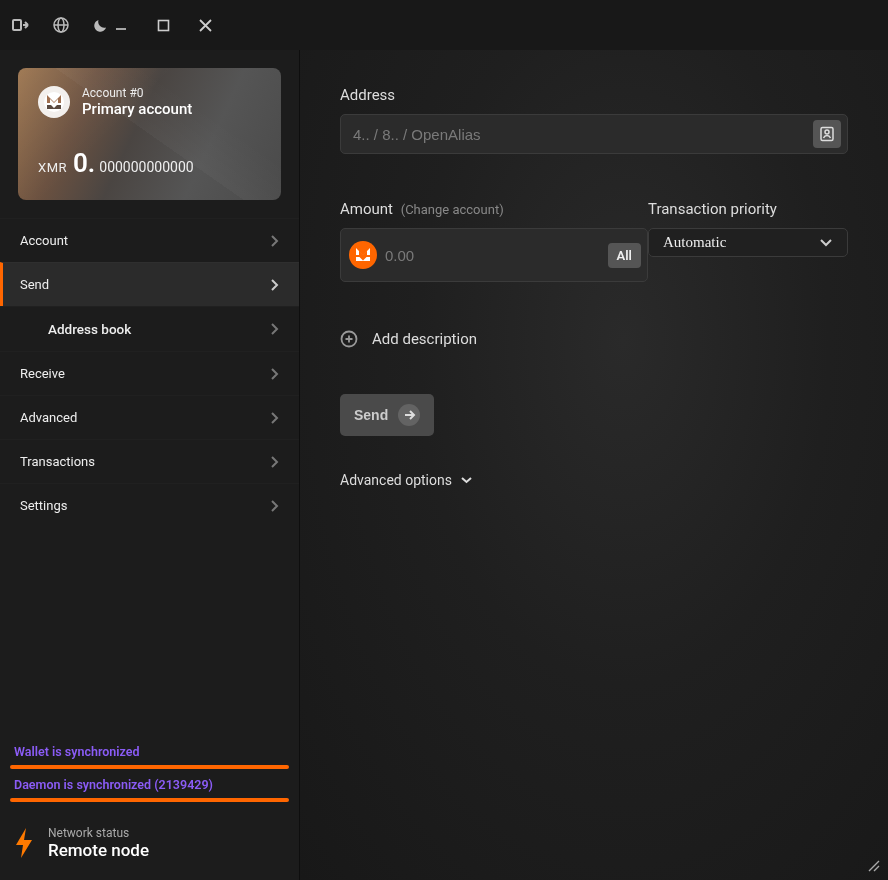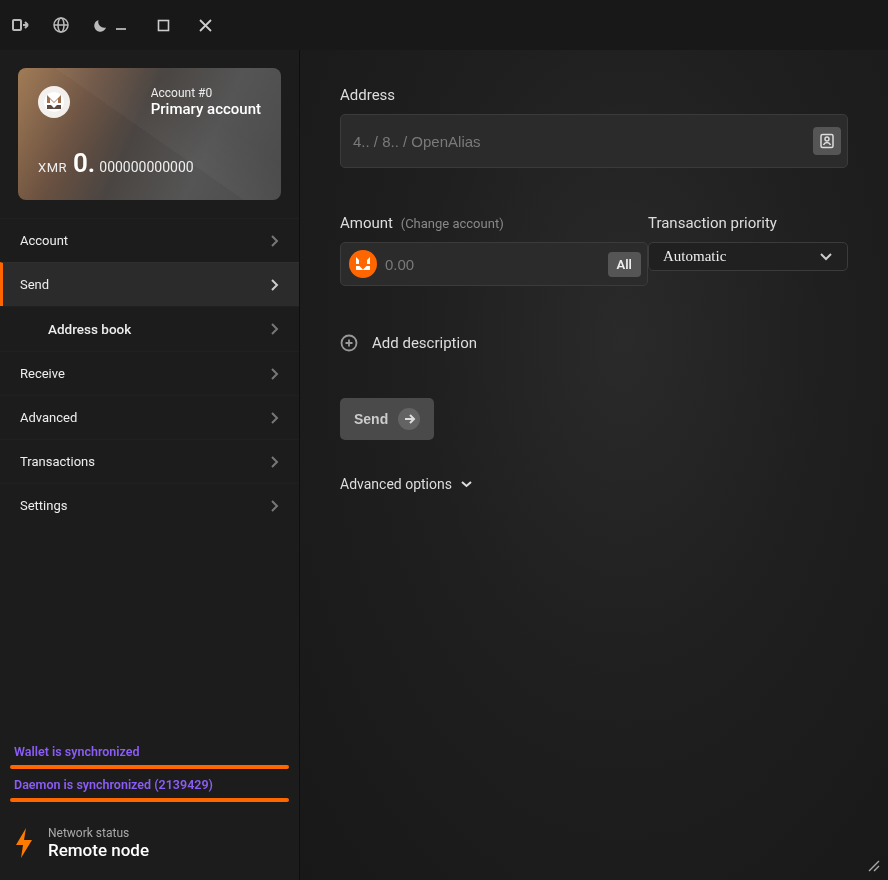--- a/index.html
+++ b/index.html
@@ -44,21 +44,21 @@
   position: relative;
   overflow: hidden;
 }
 .account-card::before{
   content:"";
   position:absolute; inset:0;
   background: linear-gradient(135deg, rgba(255,255,255,0.08) 0%, transparent 40%),
               linear-gradient(35deg, transparent 50%, rgba(255,255,255,0.03) 50%, transparent 70%);
   pointer-events:none;
 }
-.account-top { display:flex; align-items:center; gap:12px; position:relative;justify-content:space-between; }
+.account-top { display:flex; align-items:center; gap:12px; position:relative; }
 .account-logo {
   width: 32px; height: 32px; border-radius: 50%;
   background: rgba(255,255,255,0.9);
   display:flex; align-items:center; justify-content:center;
 }
 .account-texts { display:flex; flex-direction:column; }
 .account-num { font-size: 12px; color: #ececec; }
 .account-name { font-size: 15px; font-weight: 500; color: #fff; }
 .balance-row { margin-top: 30px; display:flex; align-items: baseline; gap:6px; position:relative;}
 .balance-xmr { font-size: 13px; color:#eee; letter-spacing:0.5px;}
@@ -104,40 +104,40 @@
 .form-label { font-size: 15px; color:#ddd; margin-bottom: 10px; }
 .form-label .sub { font-size: 13px; color:#888; font-weight:400; margin-left:4px; }
 .link-sub { color:#888; cursor:pointer; }
 
 .input-wrap {
   display:flex; align-items:center;
   background:#2b2b2b;
   border:1px solid #3b3b3b;
   border-radius:5px;
   padding: 0 6px 0 12px;
-  height: 54px;
+  height: 40px;
 }
 .input-wrap input {
   flex:1; background:transparent; border:none; outline:none;
   color:#ddd; font-size:15px;
 }
 .input-wrap input::placeholder { color:#7a7a7a; }
 .addr-btn {
   width:28px; height:28px; border-radius:4px; background:#555;
   display:flex; align-items:center; justify-content:center; cursor:pointer;
 }
 
 .row2 { display:flex; margin-top: 46px; }
 .col-amount { flex:1; }
 .col-priority { width: 200px; }
 
 .amount-wrap {
   display:flex; align-items:center;
   background:#2b2b2b; border:1px solid #3b3b3b; border-radius:5px;
-  height:44px; padding:0 6px 0 8px; gap:8px;
+  height:54px; padding:0 6px 0 8px; gap:8px;
 }
 .monero-badge {
   width:28px; height:28px; border-radius:50%;
   background:#ff6600; display:flex; align-items:center; justify-content:center;
 }
 .amount-wrap input { flex:1; background:transparent; border:none; outline:none; color:#ccc; font-size:15px; }
 .amount-wrap input::placeholder { color:#7a7a7a; }
 .all-btn {
   background:#555; color:#eee; font-weight:600; font-size:13px;
   padding:5px 9px; border-radius:4px; cursor:pointer;

